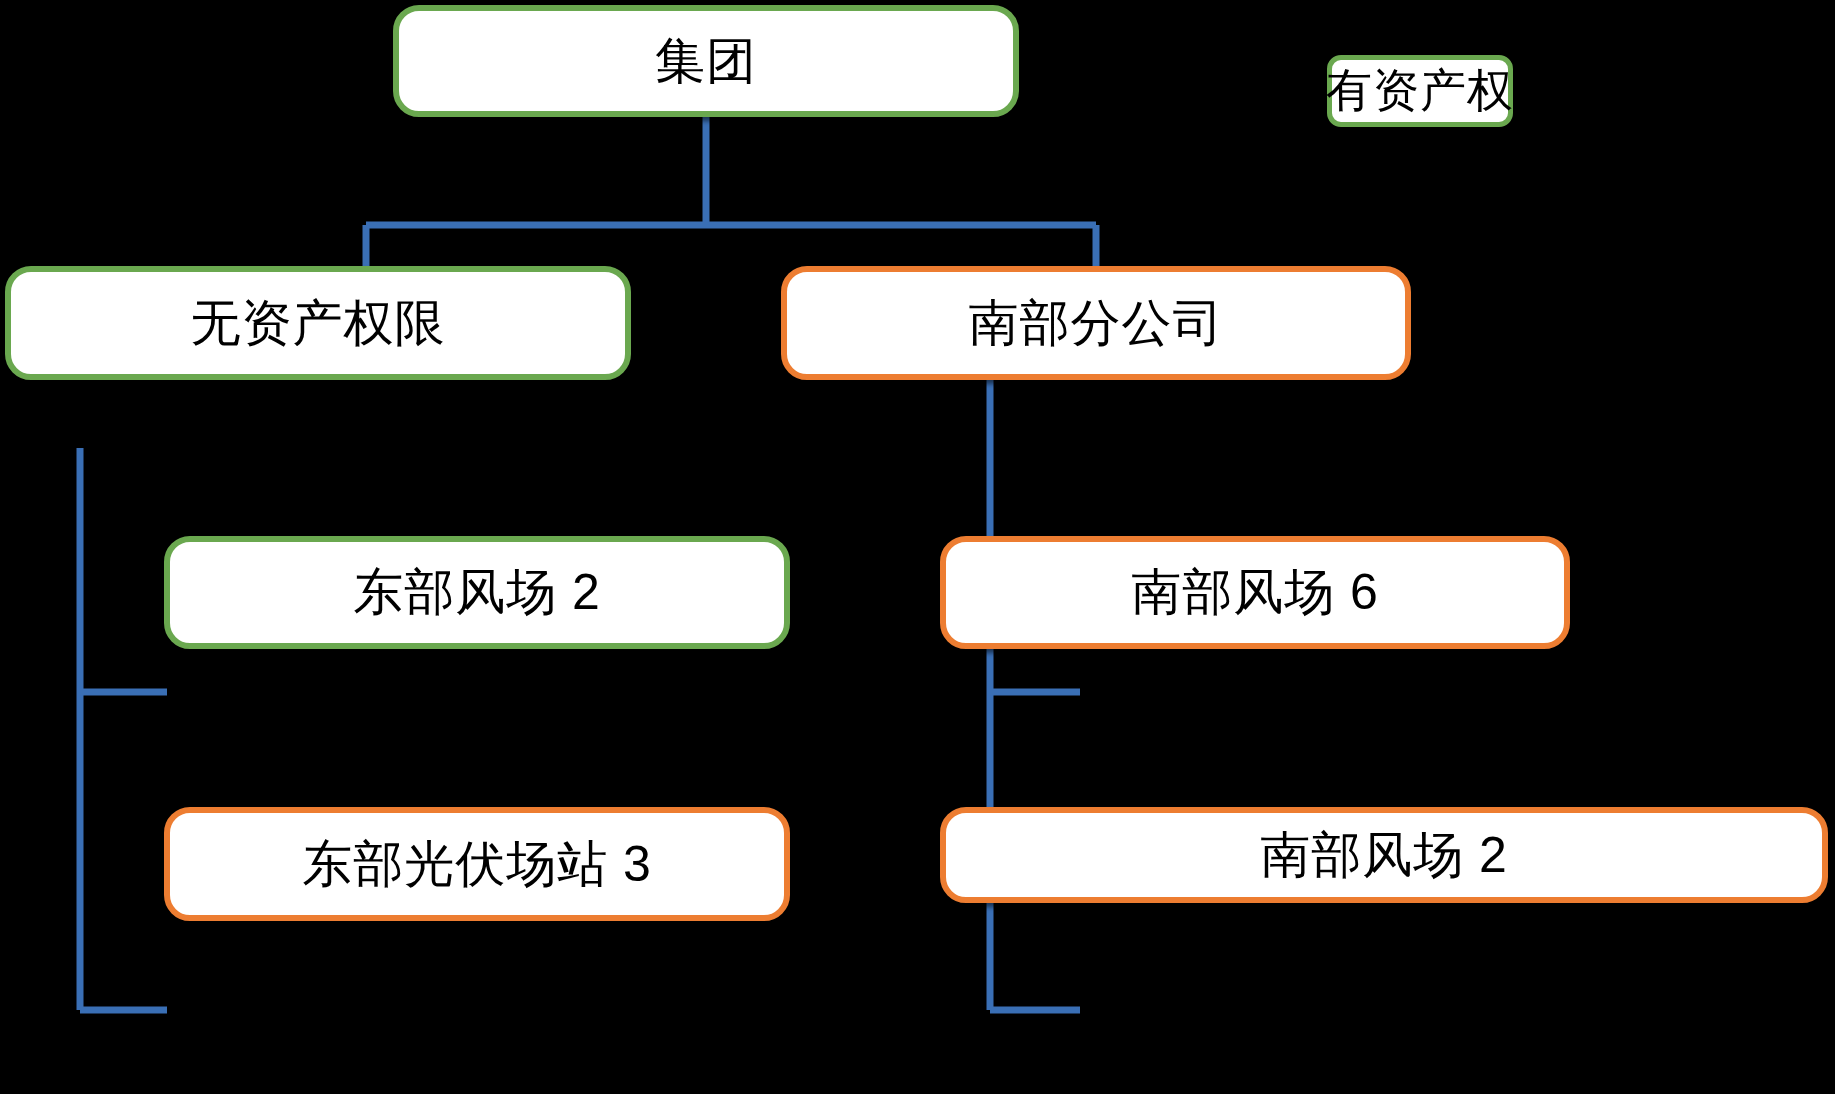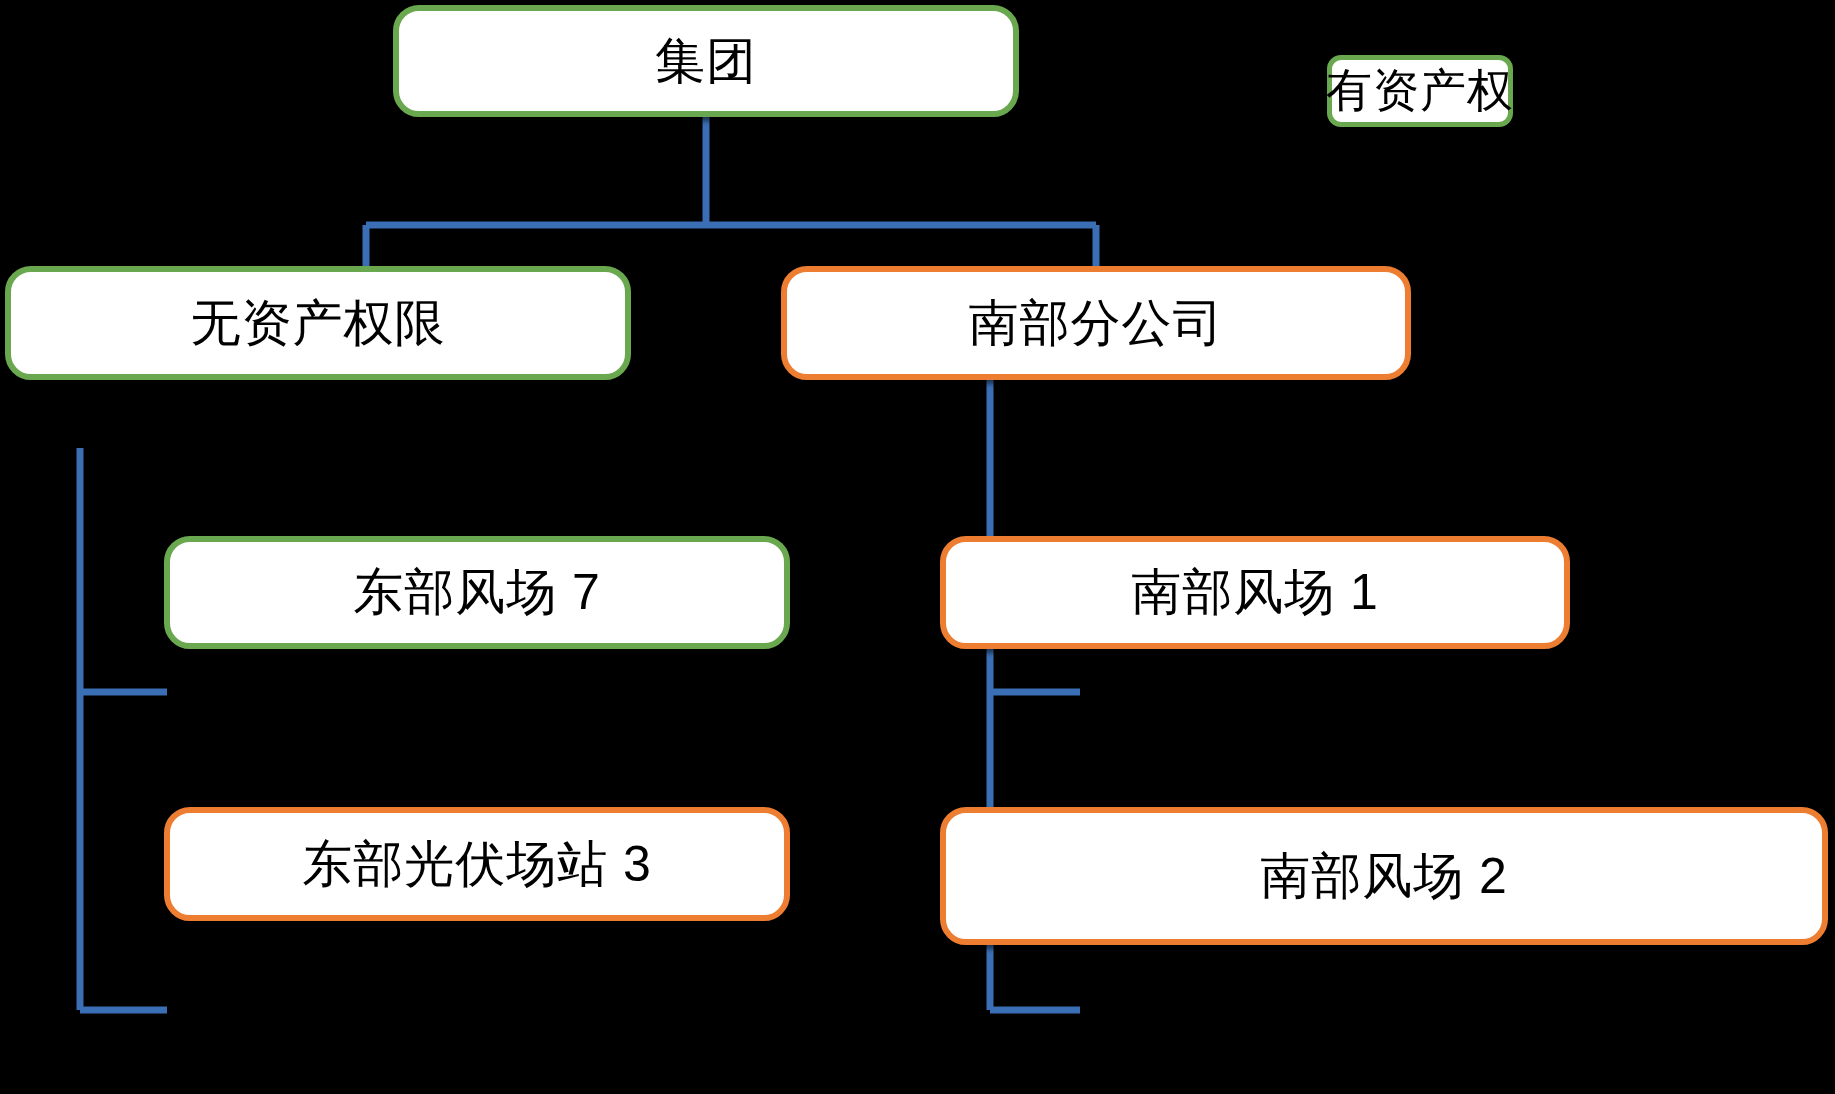--- a/index.html
+++ b/index.html
@@ -111,32 +111,32 @@
 
   <div class="node green" style="left:5px; top:266px; width:626px; height:114px;">
     <span class="label">无资产权限</span>
   </div>
 
   <div class="node orange" style="left:781px; top:266px; width:630px; height:114px;">
     <span class="label">南部分公司</span>
   </div>
 
   <div class="node green" style="left:164px; top:536px; width:626px; height:113px;">
-    <span class="label">东部风场 7</span>
+    <span class="label">东部风场 2</span>
   </div>
 
   <div class="node orange" style="left:940px; top:536px; width:630px; height:113px;">
-    <span class="label">南部风场 1</span>
+    <span class="label">南部风场 6</span>
   </div>
 
   <div class="node orange" style="left:164px; top:807px; width:626px; height:114px;">
     <span class="label">东部光伏场站 3</span>
   </div>
 
-  <div class="node orange" style="left:940px; top:807px; width:888px; height:138px;">
+  <div class="node orange" style="left:940px; top:807px; width:888px; height:96px;">
     <span class="label">南部风场 2</span>
   </div>
 
   <div class="legend-item green" style="left:1327px; top:55px; width:186px; height:72px;">
     <span class="label">有资产权限</span>
   </div>
 
 
 </div>
 

